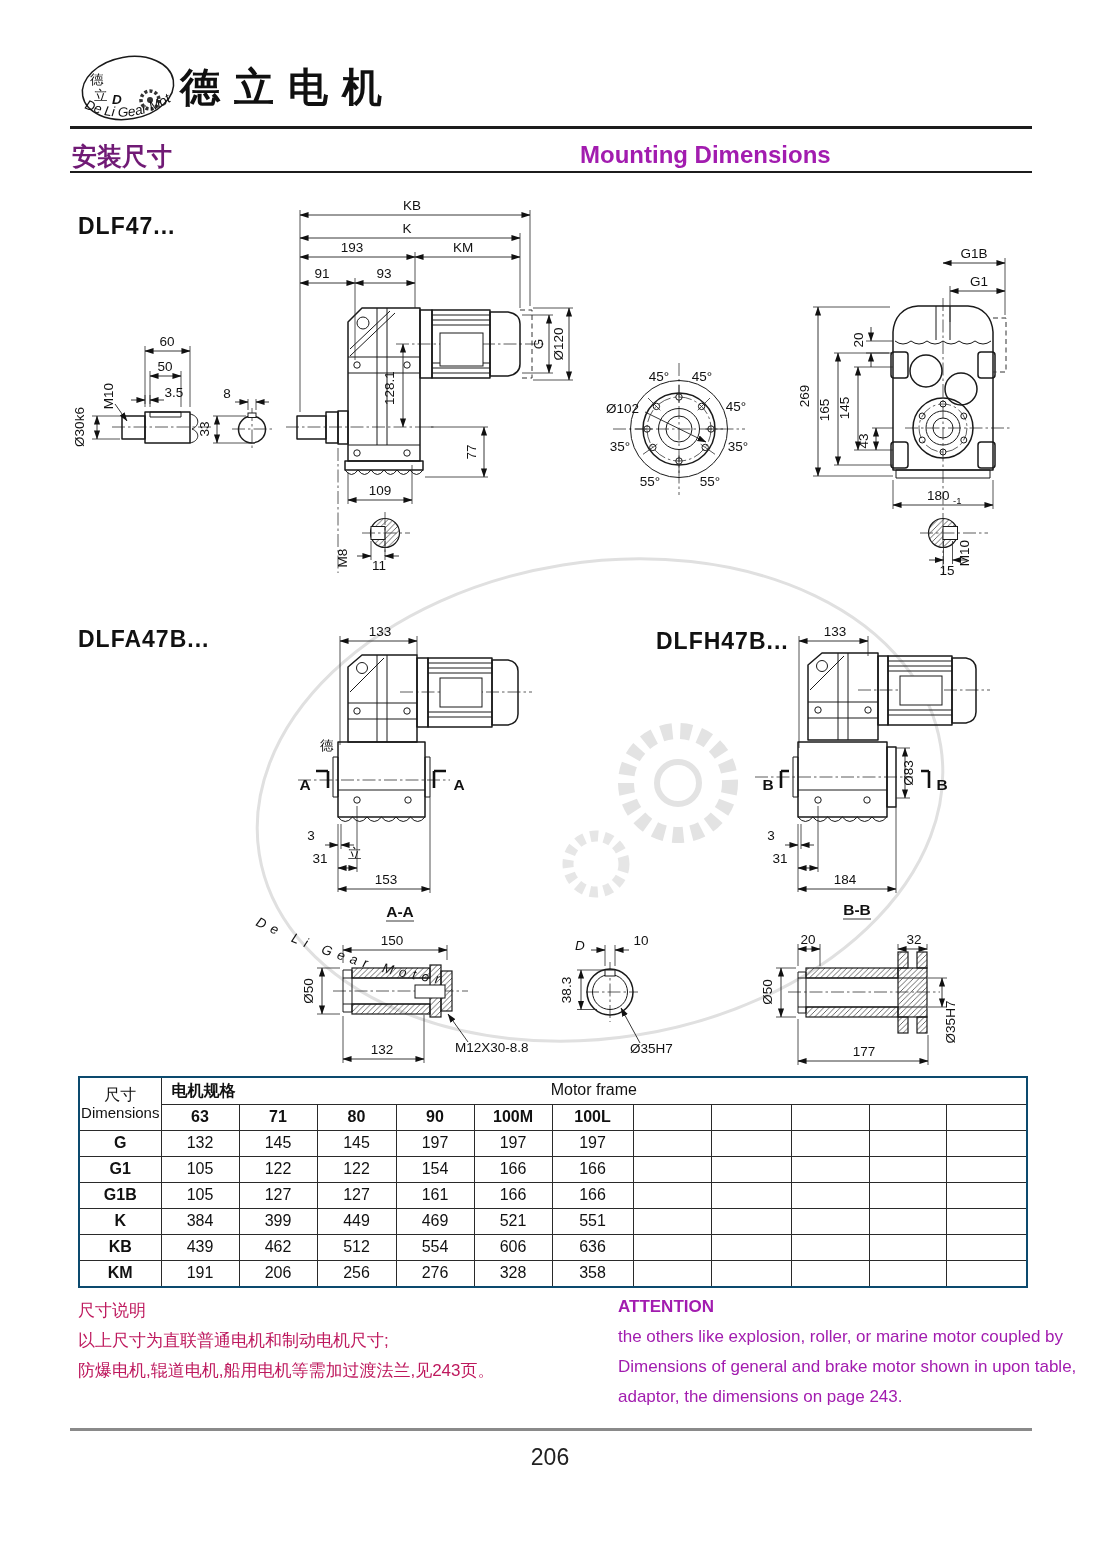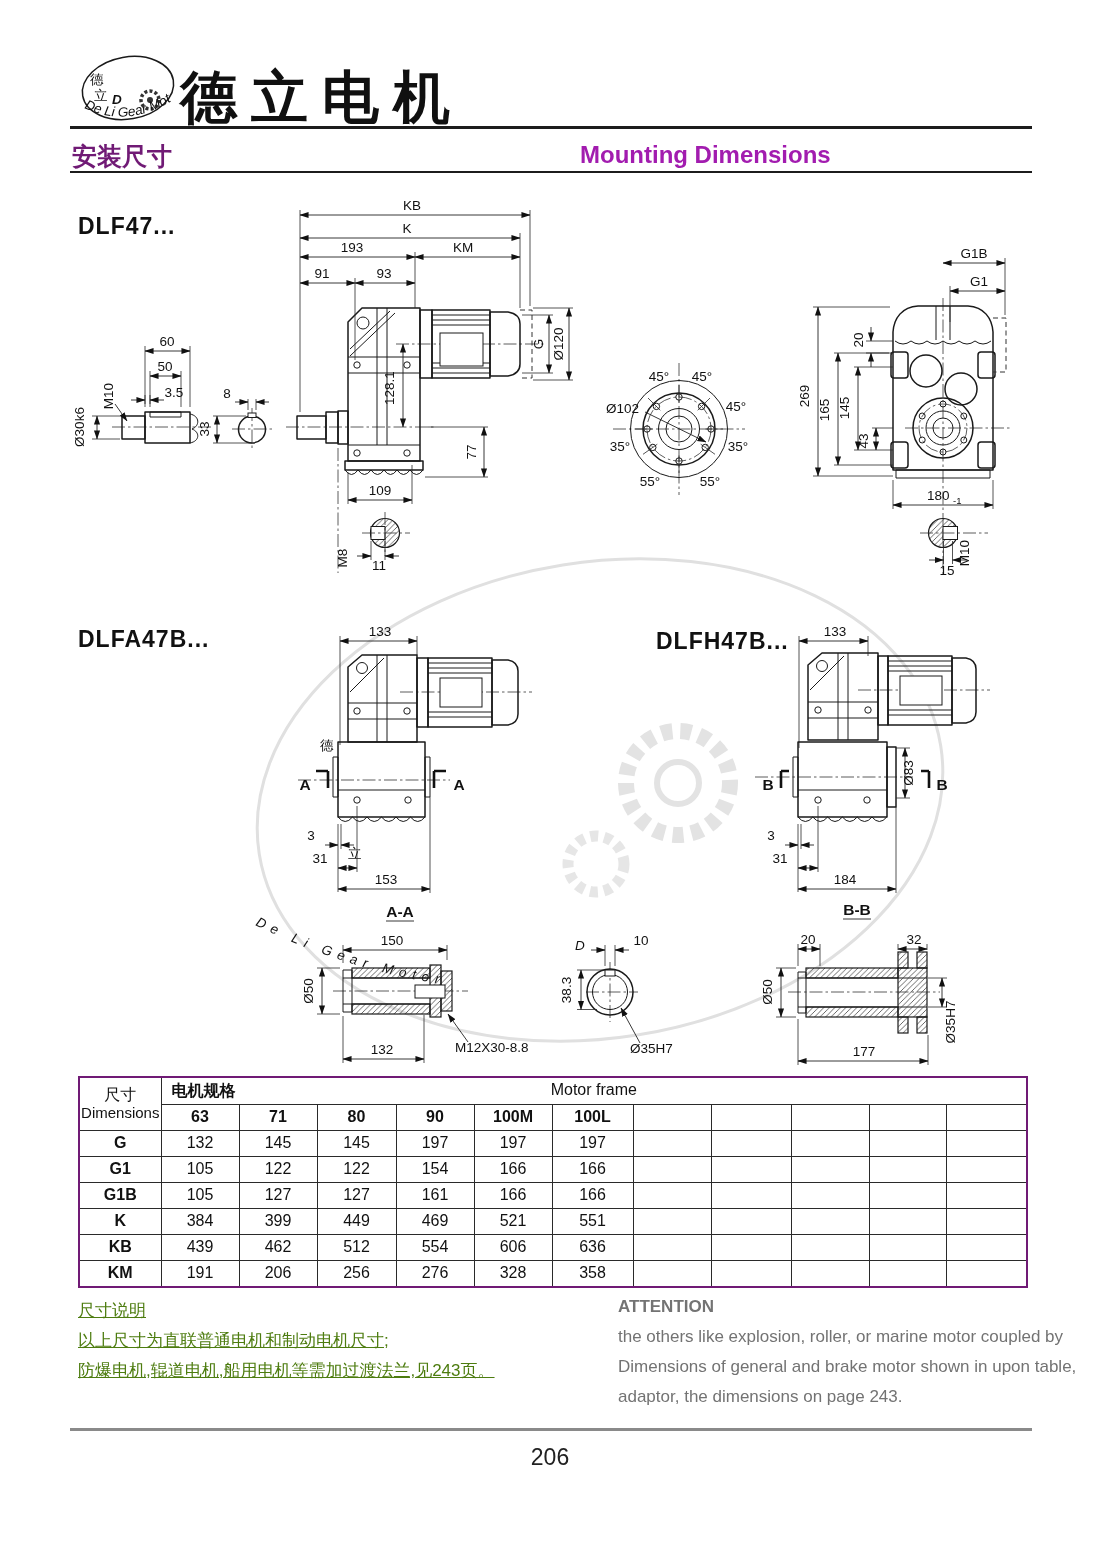--- a/index.html
+++ b/index.html
@@ -1,20 +1,20 @@
 <!DOCTYPE html>
 <html><head>
 <meta charset="utf-8">
 <style>
   html,body{margin:0;padding:0;background:#fff;}
   .page{position:relative;width:1100px;height:1555px;background:#fff;overflow:hidden;
         font-family:"Liberation Sans",sans-serif;color:#111;}
   .abs{position:absolute;}
   .rule{position:absolute;background:#1c1c1c;}
-  .brand{font-family:Liberation Serif, serif;font-weight:bold;font-size:57px;letter-spacing:14px;color:#101010;}
+  .brand{font-family:Liberation Serif, serif;font-weight:bold;font-size:40px;letter-spacing:14px;color:#101010;}
   .title-cn{font-size:25px;font-weight:bold;color:#701a75;}
   .title-en{font-size:24px;font-weight:bold;color:#a21caf;}
   .model-label{font-size:23px;font-weight:bold;color:#111;letter-spacing:1px;}
   svg{overflow:visible;}
   svg .o{fill:none;stroke:#1a1a1a;stroke-width:1.5;stroke-linejoin:round;}
   svg .o2{fill:none;stroke:#1a1a1a;stroke-width:1;stroke-linejoin:round;}
   svg .thin{fill:none;stroke:#2a2a2a;stroke-width:0.8;}
   svg .dim{fill:none;stroke:#222;stroke-width:0.9;}
   svg .cl{fill:none;stroke:#333;stroke-width:0.8;stroke-dasharray:13 3 2.5 3;}
   svg .dash{fill:none;stroke:#333;stroke-width:1;stroke-dasharray:5 3.5;}
@@ -22,29 +22,29 @@
   svg .wht{fill:#fff;stroke:#1a1a1a;stroke-width:1;}
   svg .mark{fill:none;stroke:#111;stroke-width:2.6;}
   svg text{font-family:"Liberation Sans",sans-serif;font-size:13.5px;fill:#111;}
   svg text.big{font-size:15.5px;font-weight:bold;}
   svg text.sub{font-size:9.5px;}
   
   table.dims{position:absolute;left:78px;top:1076px;width:950px;border-collapse:collapse;table-layout:fixed;
              font-size:16px;color:#111;}
   table.dims td,table.dims th{border:1px solid #2a2a2a;padding:0;text-align:center;height:25px;
              overflow:hidden;white-space:nowrap;font-weight:normal;}
-  table.dims{border:2px solid #701a75;}
+  table.dims{border:2px solid #0c4a6e;}
   table.dims .hdr{font-weight:bold;}
   .corner{font-size:16px;line-height:1.15;}
   .corner .en{font-size:15px;}
   .groupcell{position:relative;text-align:center;}
   .groupcell .cn{position:absolute;left:10px;top:3px;font-weight:bold;}
   .groupcell .en{position:absolute;left:50%;transform:translateX(-50%);top:3px;}
-  .notes{position:absolute;left:78px;top:1296px;font-size:17px;line-height:30px;color:#4d7c0f;text-decoration:underline;}
-  .att{position:absolute;left:618px;top:1292px;font-size:17px;line-height:30px;color:#737373;}
+  .notes{position:absolute;left:78px;top:1296px;font-size:17px;line-height:30px;color:#be185d;}
+  .att{position:absolute;left:618px;top:1292px;font-size:17px;line-height:30px;color:#a21caf;}
   .att .t{font-weight:bold;}
   .pagenum{position:absolute;left:0;top:1444px;width:1100px;text-align:center;font-size:23px;color:#222;}
   .wm{position:absolute;left:0;top:0;z-index:0;}
   .fg{z-index:2;}
 </style>
 </head>
 <body>
 
 <div class="page">
 

